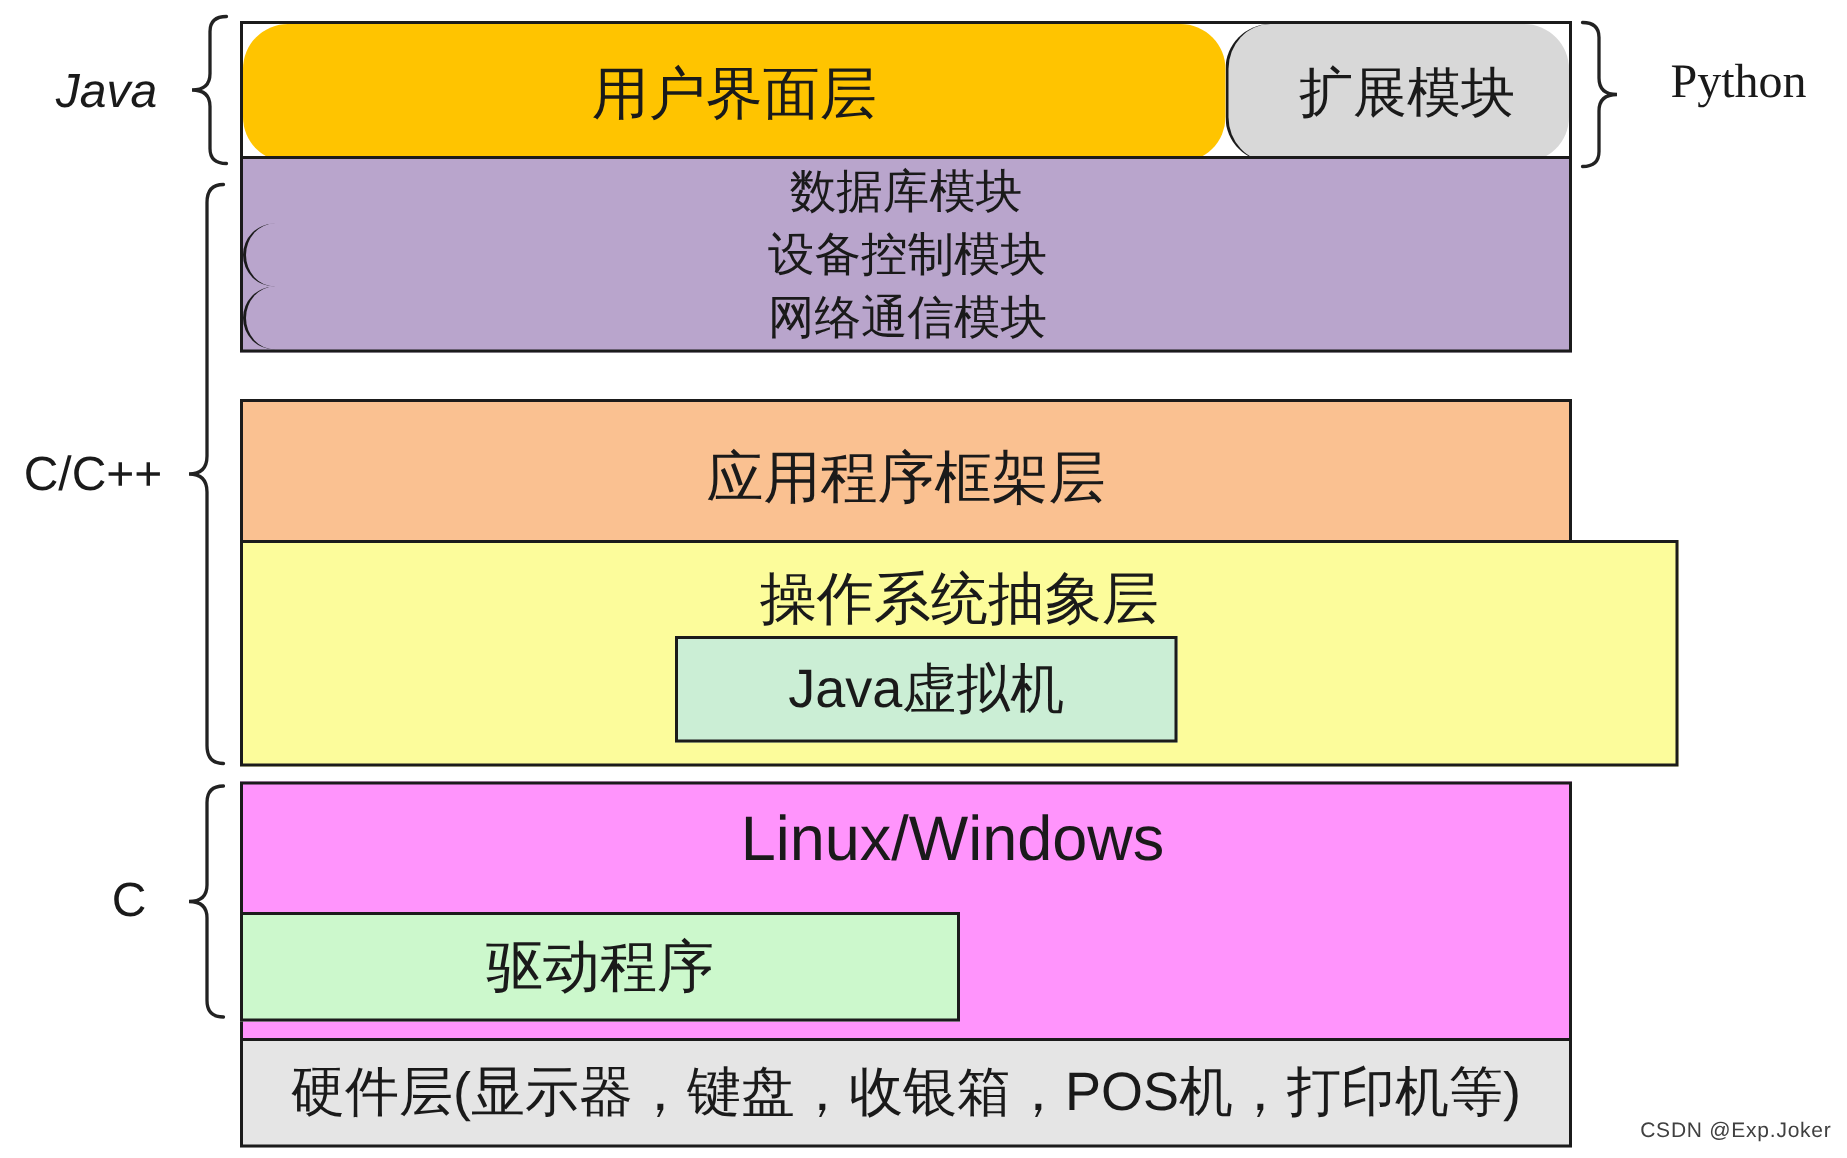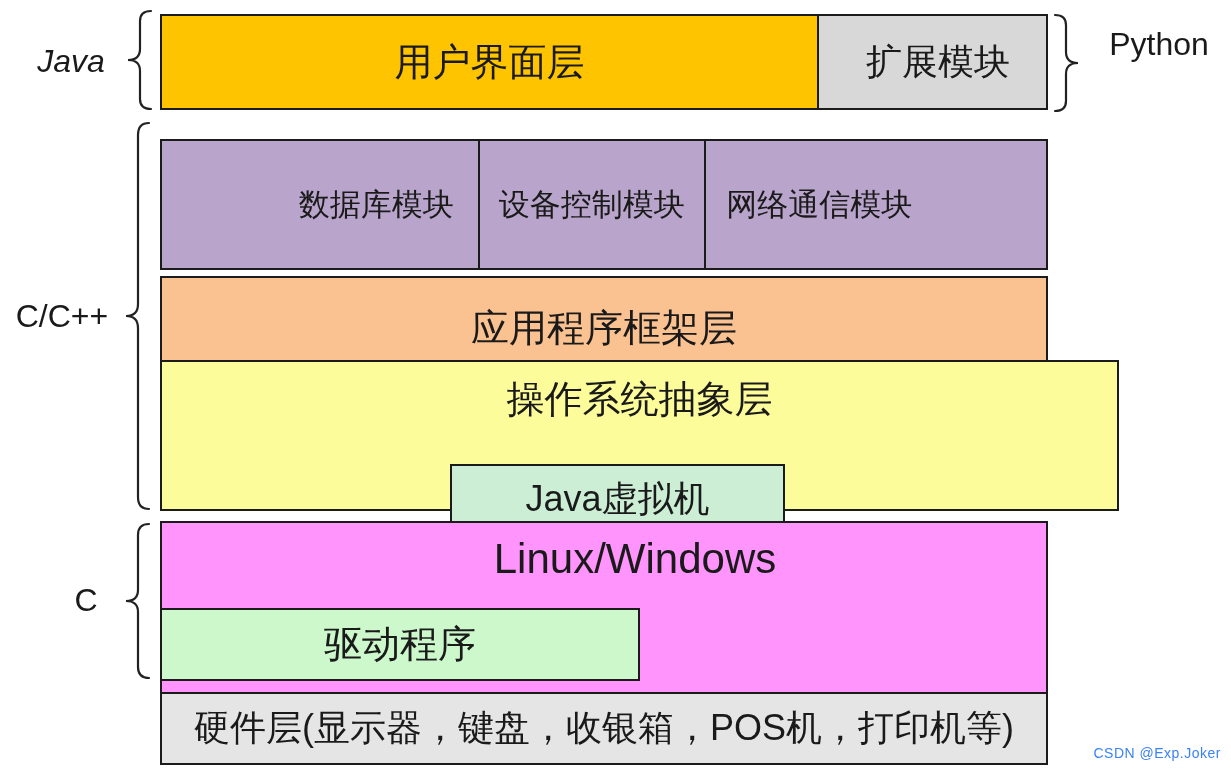--- a/index.html
+++ b/index.html
@@ -18,20 +18,21 @@
     display:flex;
     align-items:center;
     justify-content:center;
     text-align:center;
   }
   .row-split{display:flex;align-items:stretch;padding:0;}
   .cell{
     box-sizing:border-box;
     display:flex;align-items:center;justify-content:center;
     text-align:left;
+    border-radius:30px;
   }
   .cell + .cell{border-left:2px solid #1b1b1b;}
   .title-top{align-items:flex-start;}
   .title-top .ttl{padding-top:12px;}
   
   .fs-ui{font-size:38px;}
   .fs-ext{font-size:36px;}
   .fs-mod{font-size:31px;}
   .fs-frame{font-size:38px;}
   .fs-osal{font-size:38px;}
@@ -45,46 +46,46 @@
     font-size:32px;
     white-space:nowrap;
   }
   .brace{position:absolute;}
   .brace path{fill:none;stroke:#222;stroke-width:2.2;stroke-linecap:round;}
   #watermark{
     position:absolute;
     right:10px;top:745px;
     font-size:14px;
     letter-spacing:0.5px;
-    color:#3b82f6;
+    color:#404040;
   }
   .os-title{padding-left:62px;}
 </style>
 </head>
 <body>
 
 <div id="stage">
 
   <div class="box row-split" style="left:160px;top:14px;width:888px;height:96px;">
     <div class="cell fs-ui" style="flex: 0 0 74.1%; background-color: rgb(255, 196, 0);">用户界面层</div>
     <div class="cell fs-ext" style="flex: 1 1 auto; background-color: rgb(216, 216, 216); padding-left: 11px;">扩展模块</div>
   </div>
 
-  <div class="box row-split" style="left: 160px; top: 139px; width: 888px; height: 131px; background-color: rgb(185, 165, 204);">
+  <div class="box row-split" style="left: 160px; top: 104px; width: 888px; height: 131px; background-color: rgb(185, 165, 204); flex-direction: column;">
     <div class="cell fs-mod" style="flex:0 0 22.9%;">数据库模块</div>
     <div class="cell fs-mod" style="flex:0 0 25.6%;">设备控制模块</div>
     <div class="cell fs-mod" style="flex:0 0 25.9%;">网络通信模块</div>
   </div>
 
-  <div class="box fs-frame" style="left: 160px; top: 276px; width: 888px; height: 104px; background-color: rgb(250, 193, 145);">应用程序框架层</div>
+  <div class="box fs-frame" style="left: 160px; top: 266px; width: 888px; height: 104px; background-color: rgb(250, 193, 145);">应用程序框架层</div>
 
   <div class="box title-top" style="left: 160px; top: 360px; width: 959px; height: 151px; background-color: rgb(252, 252, 155);">
     <span class="ttl fs-osal">操作系统抽象层</span>
   </div>
-  <div class="box fs-jvm" style="left: 450px; top: 464px; width: 335px; height: 71px; background-color: rgb(203, 238, 213);">Java虚拟机</div>
+  <div class="box fs-jvm" style="left: 450px; top: 424px; width: 335px; height: 71px; background-color: rgb(203, 238, 213);">Java虚拟机</div>
 
   <div class="box title-top" style="left: 160px; top: 521px; width: 888px; height: 201px; background-color: rgb(255, 148, 252);">
     <span class="ttl fs-os os-title">Linux/Windows</span>
   </div>
   <div class="box fs-drv" style="left: 160px; top: 608px; width: 480px; height: 73px; background-color: rgb(204, 248, 204);">驱动程序</div>
 
   <div class="box fs-hw" style="left: 160px; top: 692px; width: 888px; height: 73px; background-color: #e5e5e5;">硬件层(显示器，键盘，收银箱，POS机，打印机等)</div>
 
   <svg class="brace" style="left:124px;top:9px;" width="30" height="102" viewBox="0 0 30 102">
     <path d="M 27 2 Q 16 2 16 12 L 16 40 Q 16 51 4 51 Q 16 51 16 62 L 16 90 Q 16 100 27 100"></path>
@@ -93,18 +94,18 @@
     <path d="M 3 2 Q 14 2 14 12 L 14 39 Q 14 50 26 50 Q 14 50 14 61 L 14 88 Q 14 98 3 98"></path>
   </svg>
   <svg class="brace" style="left:122px;top:121px;" width="30" height="390" viewBox="0 0 30 390">
     <path d="M 27 2 Q 16 2 16 14 L 16 183 Q 16 195 4 195 Q 16 195 16 207 L 16 376 Q 16 388 27 388"></path>
   </svg>
   <svg class="brace" style="left:122px;top:522px;" width="30" height="158" viewBox="0 0 30 158">
     <path d="M 27 2 Q 16 2 16 13 L 16 68 Q 16 79 4 79 Q 16 79 16 90 L 16 145 Q 16 156 27 156"></path>
   </svg>
 
   <div class="side-label" style="left:71px;top:61px;font-style:italic;">Java</div>
-  <div class="side-label" style="left:1159px;top:44px;">Python</div>
+  <div class="side-label" style="left:1159px;top:54px;font-family:Liberation Serif, serif;">Python</div>
   <div class="side-label" style="left:62px;top:316px;">C/C++</div>
   <div class="side-label" style="left:86px;top:600px;">C</div>
 
   <div id="watermark">CSDN @Exp.Joker</div>
 </div>
 
 </body></html>

